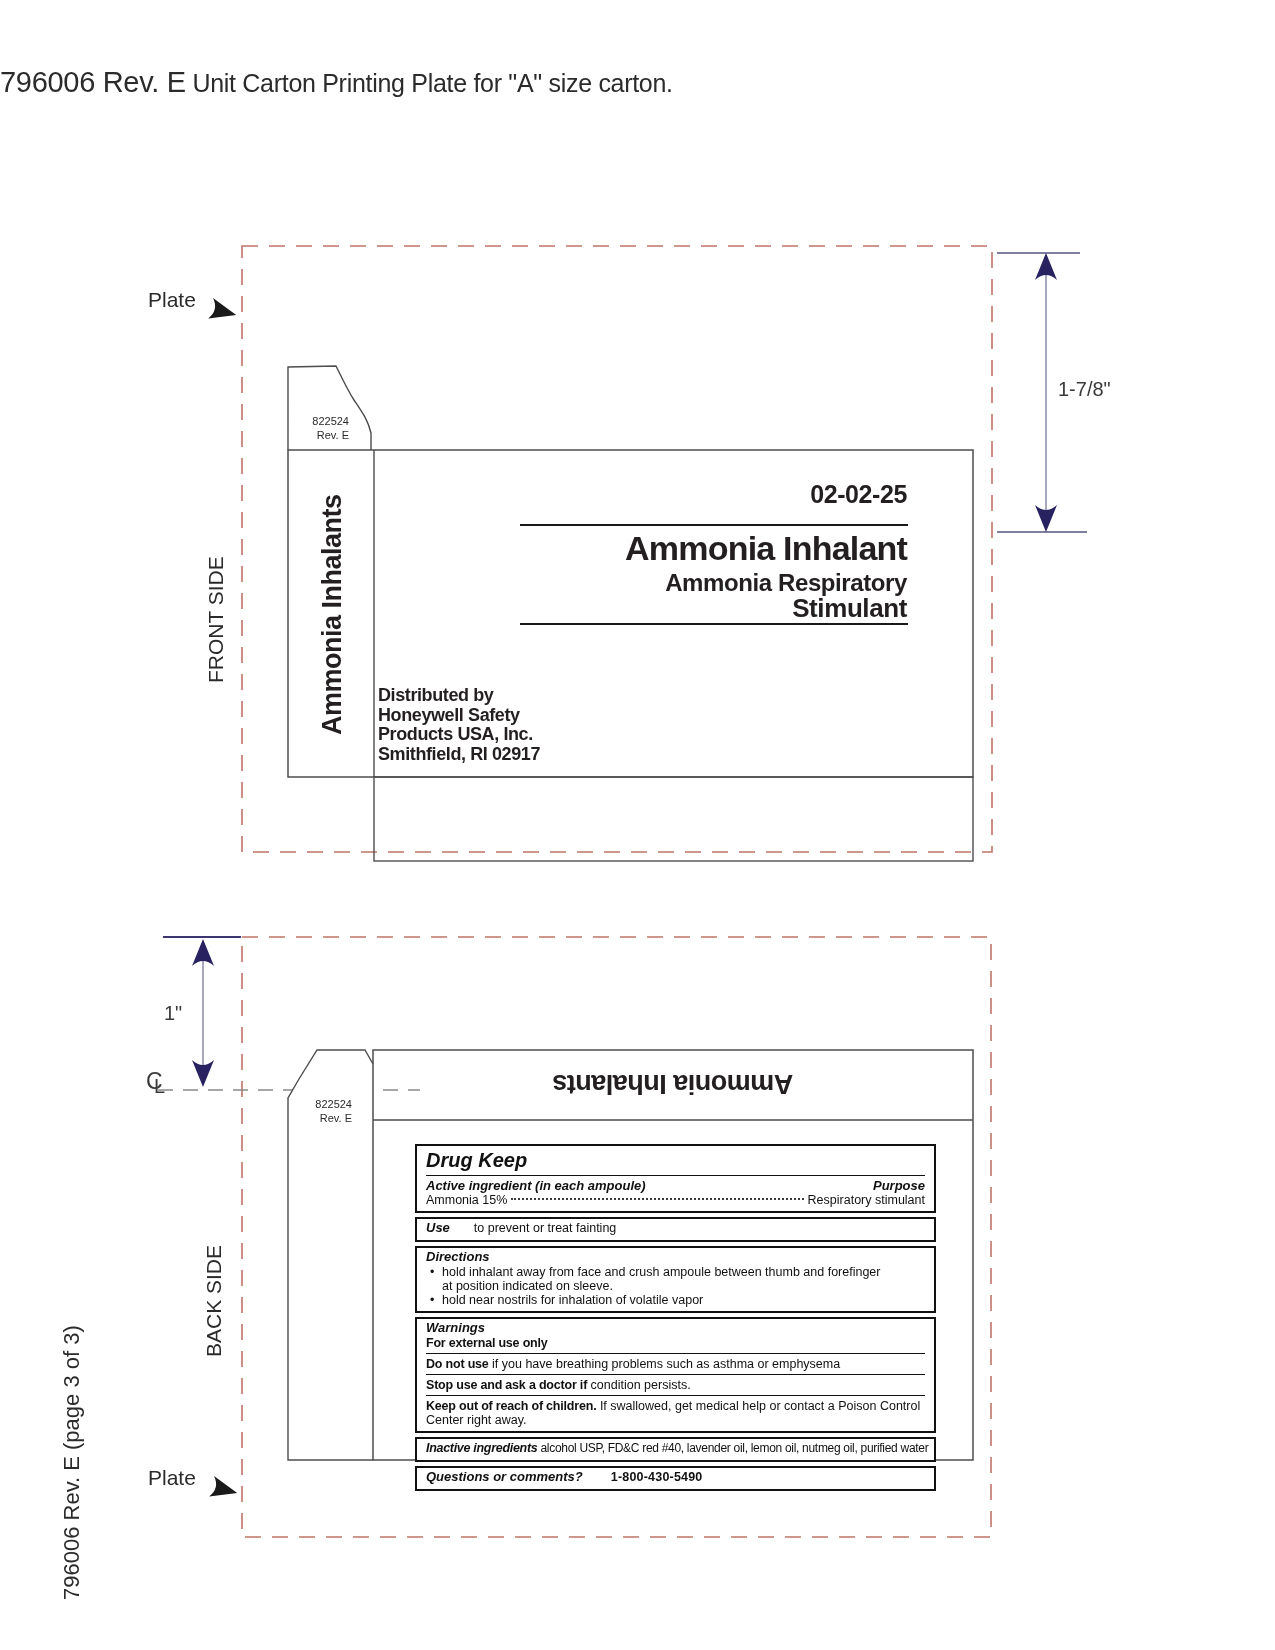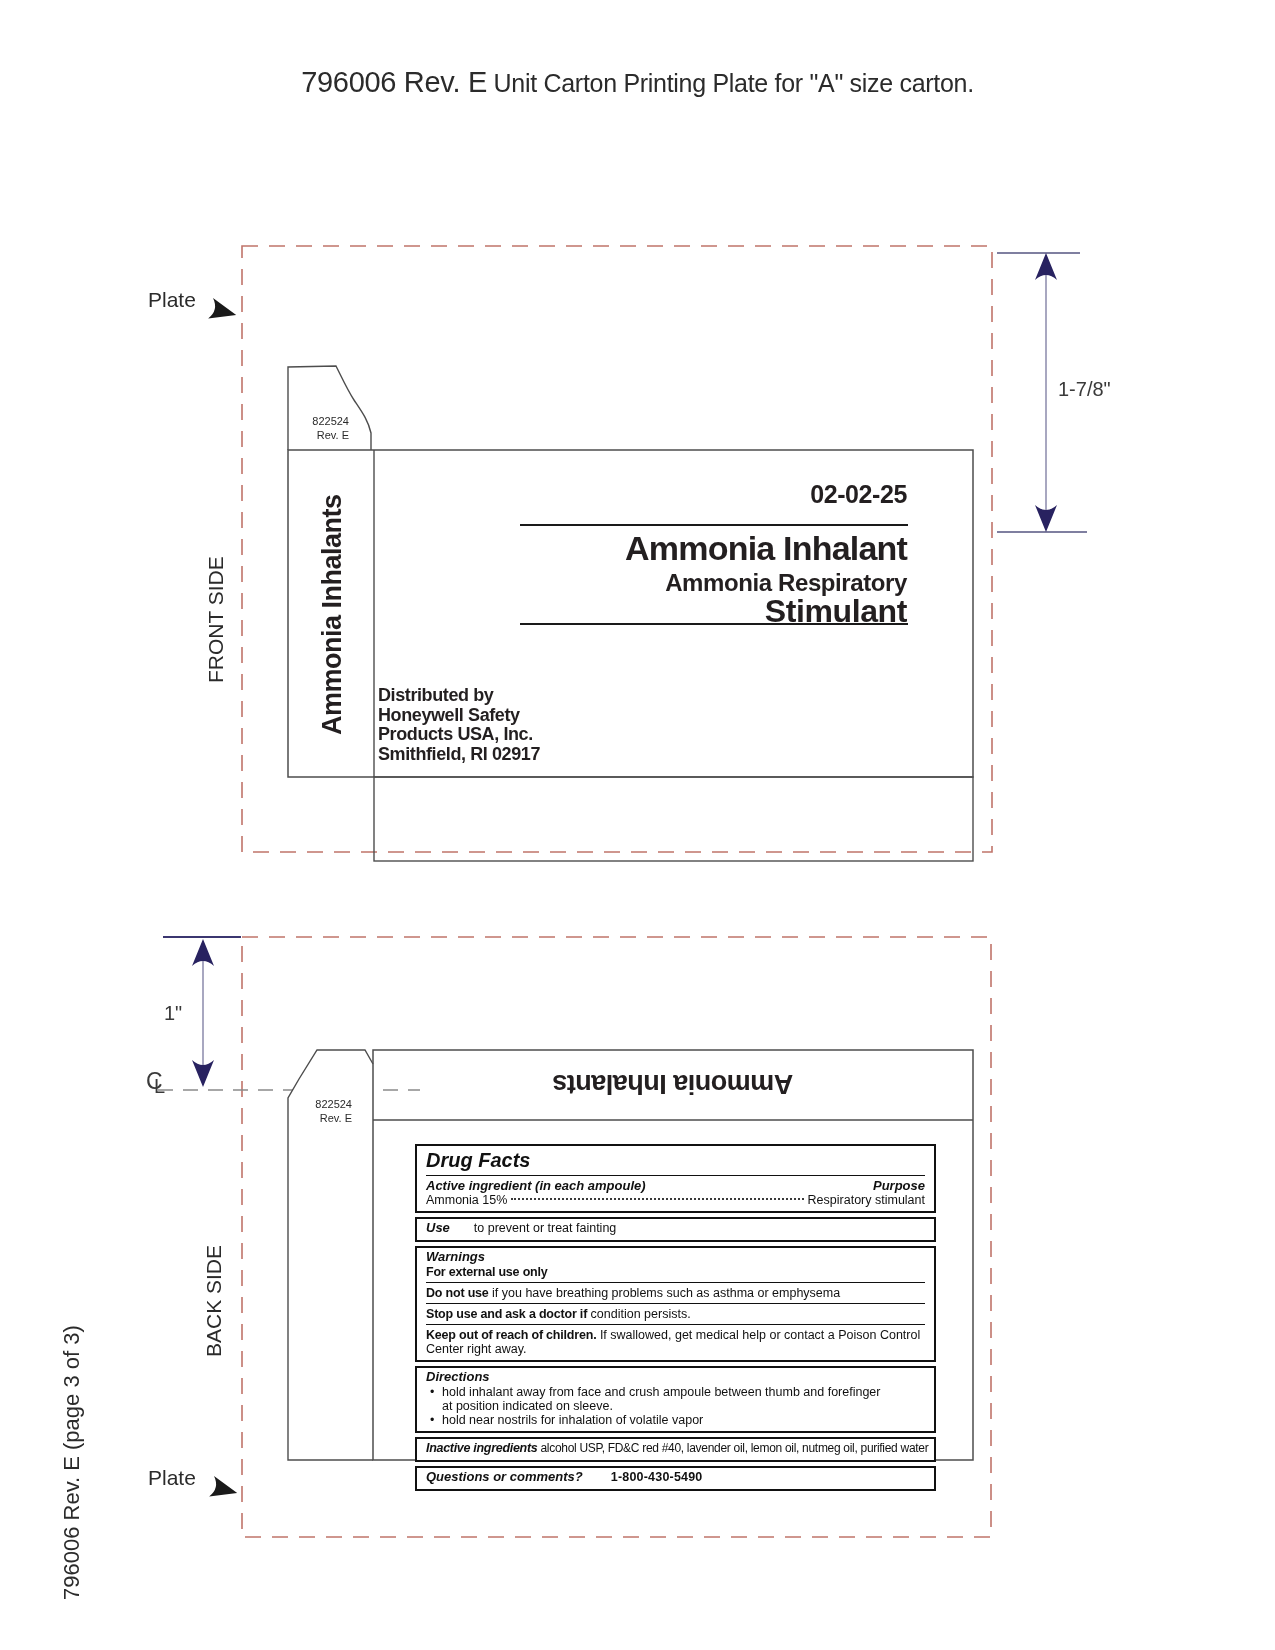--- a/index.html
+++ b/index.html
@@ -1,38 +1,38 @@
 <!DOCTYPE html>
 <html><head>
 <meta charset="utf-8">
 <style>
   html,body{margin:0;padding:0;background:#fff;}
   #canvas{position:relative;width:1275px;height:1650px;background:#ffffff;overflow:hidden;
           font-family:"Liberation Sans",sans-serif;color:#231f20;}
   .abs{position:absolute;}
   svg.layer{position:absolute;left:0;top:0;}
   
-  .page-title{top:66px;left:0;width:1275px;text-align:center;color:#2b2b2b;letter-spacing:-0.3px;}
+  .page-title{top:66px;left:0;width:1275px;color:#2b2b2b;letter-spacing:-0.3px;}
   .page-title .t1{font-size:29px;}
   .page-title .t2{font-size:25px;}
   
   .plate-label{font-size:21px;color:#2b2b2b;}
   .vlab{display:flex;align-items:center;justify-content:center;
         writing-mode:vertical-rl;transform:rotate(180deg);font-size:21px;color:#2b2b2b;}
   .dim-label{font-size:20px;color:#3a3a3a;}
   .tab-text{font-size:11px;line-height:14px;text-align:right;color:#2b2b2b;}
   
   .spine{left:290px;top:452px;width:84px;height:325px;display:flex;align-items:center;justify-content:center;
          writing-mode:vertical-rl;transform:rotate(180deg);
          font-size:27px;font-weight:bold;letter-spacing:-0.5px;}
   .right-block{left:374px;width:533px;text-align:right;font-weight:bold;letter-spacing:-0.4px;}
   .date{top:480px;font-size:25px;}
   .product{top:529px;font-size:34px;letter-spacing:-0.8px;}
   .sub1{top:569px;font-size:24px;}
-  .sub2{top:593px;font-size:32px;}
+  .sub2{top:593px;font-size:26px;}
   .hrule{background:#1a1a1a;height:2.2px;left:520px;width:388px;}
   .address{left:378px;top:686px;font-size:18px;line-height:19.5px;font-weight:bold;letter-spacing:-0.4px;}
   .net{left:540px;top:712px;width:232px;text-align:center;font-size:19px;line-height:23.5px;
        font-weight:bold;letter-spacing:-0.4px;}
   
   .flipped-title{left:373px;top:1052px;width:600px;height:64px;display:flex;align-items:center;justify-content:center;
                  transform:rotate(180deg);font-size:27px;font-weight:bold;letter-spacing:-0.5px;}
   .cl-sym{left:146px;top:1068px;width:34px;height:34px;font-size:23px;color:#3a3a3a;}
   .cl-sym .c{position:absolute;left:0;top:0;}
   .cl-sym .l{position:absolute;left:8px;top:7px;font-size:20px;}
@@ -135,56 +135,56 @@
   <div class="abs tab-text" style="left:292px;top:1097px;width:60px;">
     <div>822524</div>
     <div>Rev. E</div>
   </div>
 
   <div class="abs flipped-title">Ammonia Inhalants</div>
 
   <div class="abs df">
 
     <div class="df-sec">
-      <div class="df-title-row">Drug Facts</div>
+      <div class="df-title-row">Drug Keep</div>
       <div class="df-rule"></div>
       <div class="split">
         <span class="bi">Active ingredient (in each ampoule)</span>
         <span class="bi">Purpose</span>
       </div>
       <div class="leader-row">
         <span>Ammonia 15%</span>
         <span class="dots"></span>
         <span>Respiratory stimulant</span>
       </div>
     </div>
 
     <div class="df-sec">
       <span class="bi inline-gap">Use</span><span>to prevent or treat fainting</span>
     </div>
 
     <div class="df-sec">
+      <div class="bi">Directions</div>
+      <div class="bullet">hold inhalant away from face and crush ampoule between thumb and forefinger</div>
+      <div class="indent">at position indicated on sleeve.</div>
+      <div class="bullet">hold near nostrils for inhalation of volatile vapor</div>
+    </div>
+
+    <div class="df-sec">
       <div class="bi">Warnings</div>
       <div class="rule-under" style="font-weight:bold;letter-spacing:-0.2px;">For external use only</div>
       <div class="rule-under">
         <b style="letter-spacing:-0.2px;">Do not use</b><span> if you have breathing problems such as asthma or emphysema</span>
       </div>
       <div class="rule-under">
         <b style="letter-spacing:-0.2px;">Stop use and ask a doctor if</b><span> condition persists.</span>
       </div>
       <div>
         <b style="letter-spacing:-0.2px;">Keep out of reach of children.</b><span> If swallowed, get medical help or contact a Poison Control Center right away.</span>
       </div>
-    </div>
-
-    <div class="df-sec">
-      <div class="bi">Directions</div>
-      <div class="bullet">hold inhalant away from face and crush ampoule between thumb and forefinger</div>
-      <div class="indent">at position indicated on sleeve.</div>
-      <div class="bullet">hold near nostrils for inhalation of volatile vapor</div>
     </div>
 
 
     <div class="df-sec tight">
       <span class="bi" style="font-size:12.5px;">Inactive ingredients</span><span> alcohol USP, FD&amp;C red #40, lavender oil, lemon oil, nutmeg oil, purified water</span>
     </div>
 
     <div class="df-sec">
       <span class="bi" style="margin-right:28px;">Questions or comments?</span><span class="phone">1-800-430-5490</span>
     </div>

